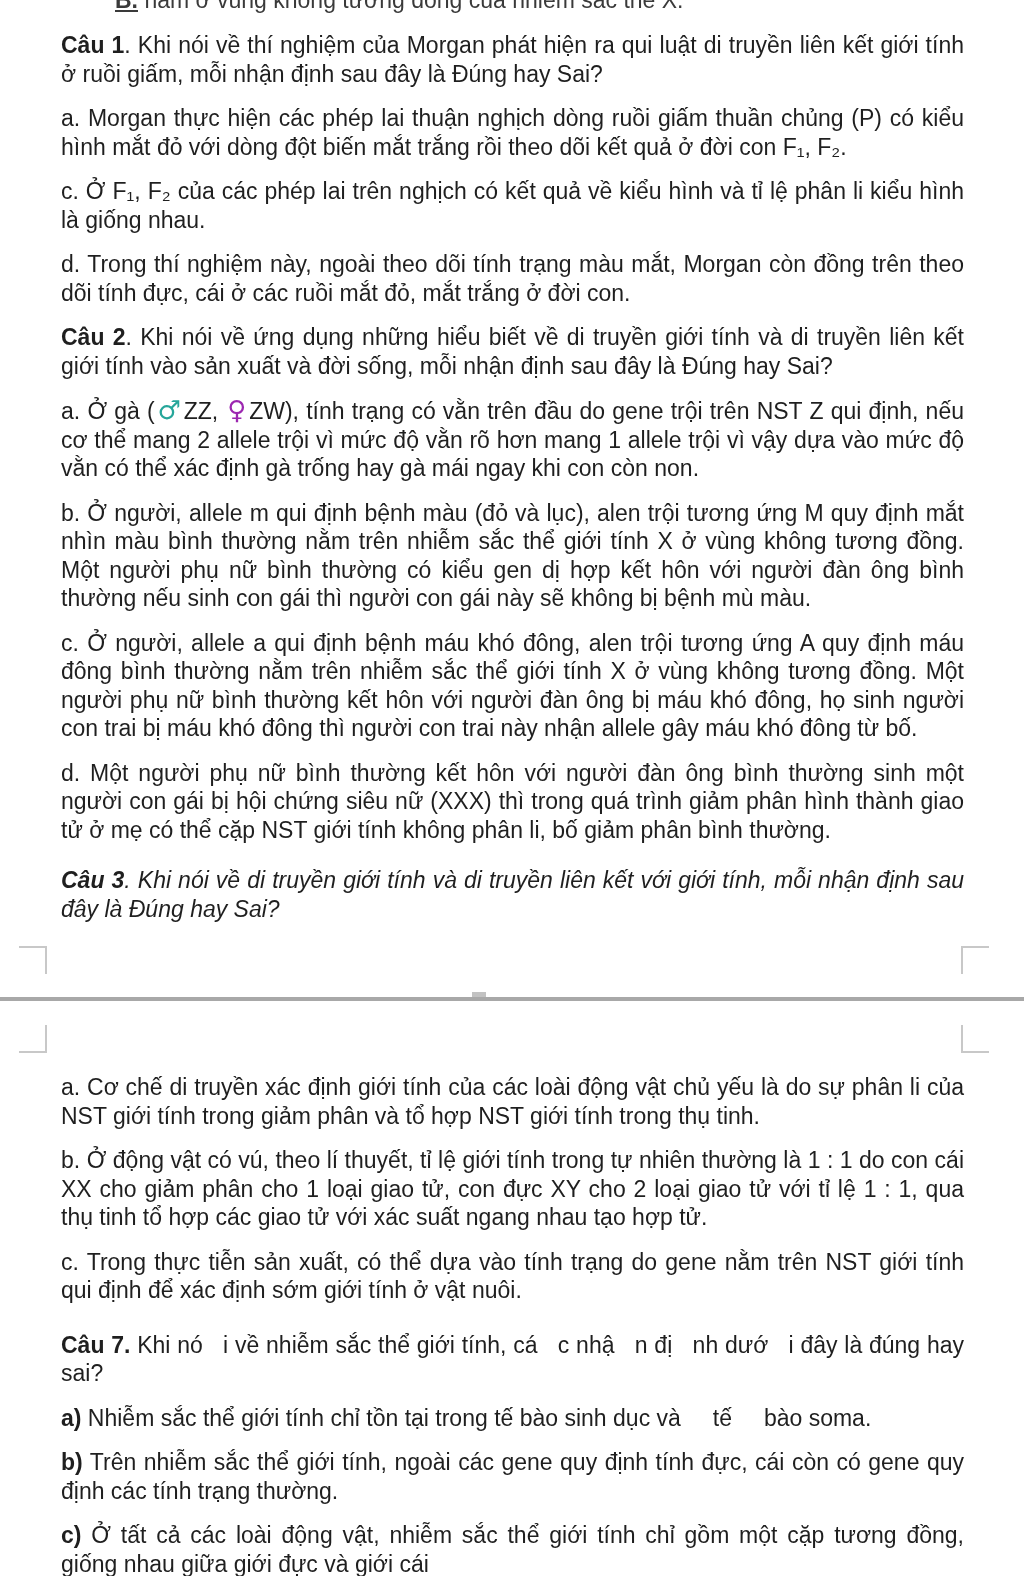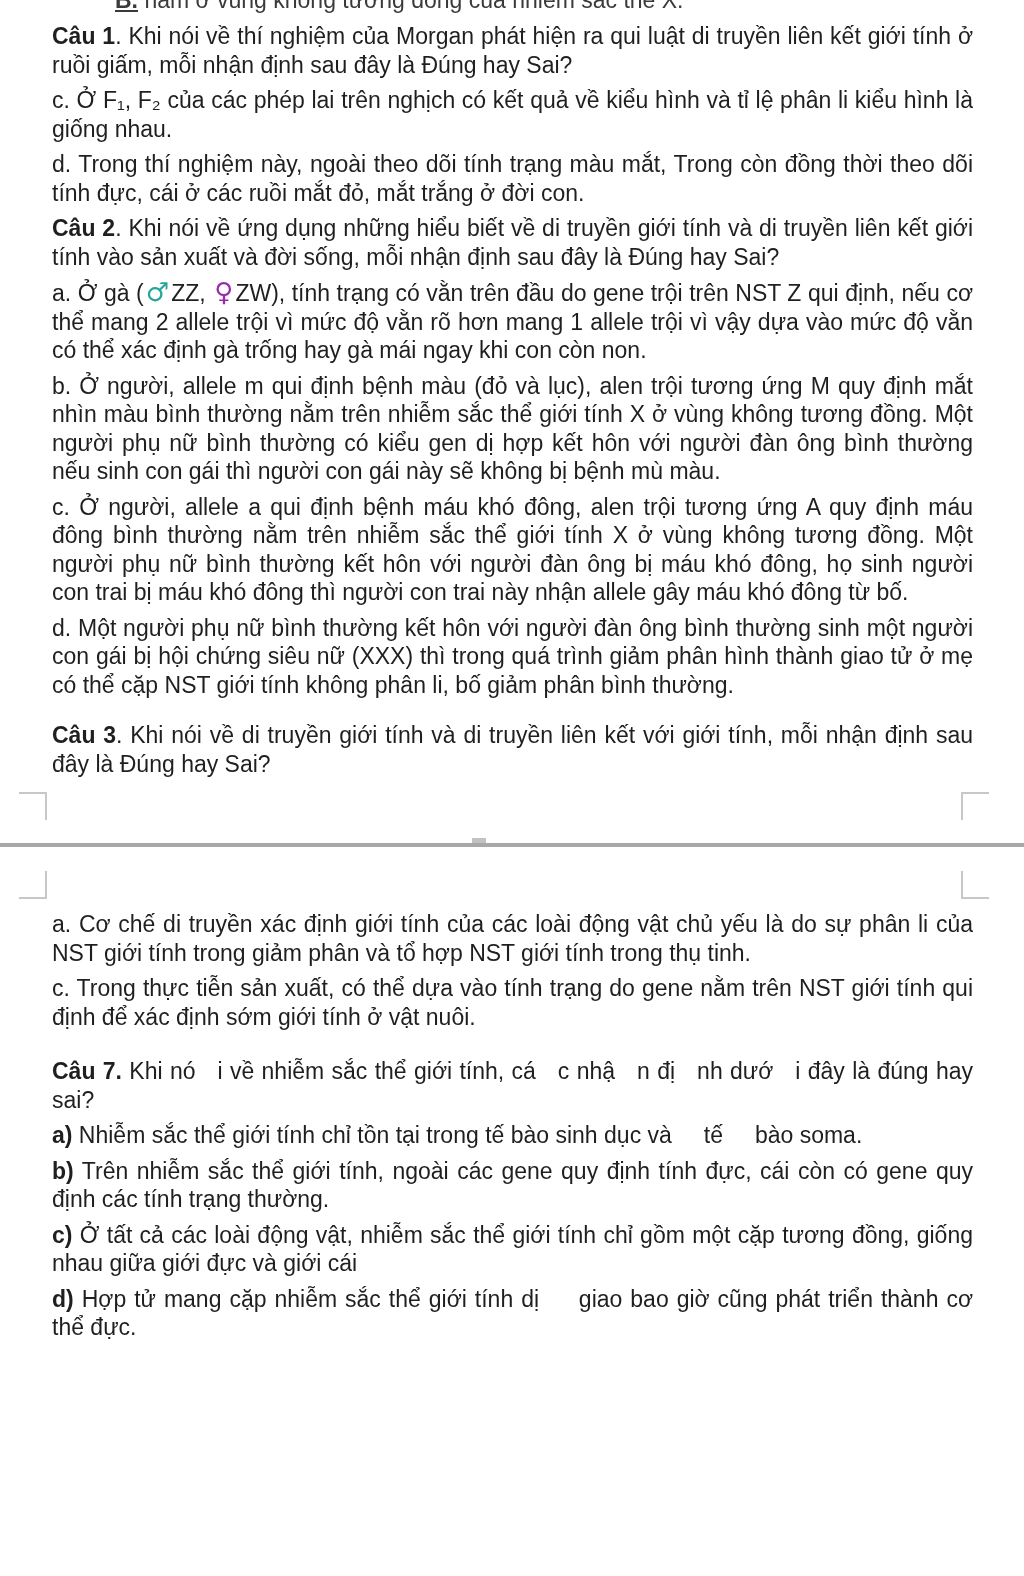--- a/index.html
+++ b/index.html
@@ -1,27 +1,27 @@
 <!DOCTYPE html>
 <html><head>
 <meta charset="utf-8">
 <style>
   html,body{margin:0;padding:0;background:#fff;}
   .doc{position:relative;width:1024px;height:1576px;background:#ffffff;overflow:hidden;
        font-family:"Liberation Sans","DejaVu Sans",sans-serif;color:#1f1f1f;}
   .content{padding:0 44px 0 45px;}
-  p{margin:7px;font-size:23px;line-height:28.5px;text-align:justify;white-space:pre-wrap;}
+  p{margin:16px;font-size:23px;line-height:28.5px;text-align:justify;white-space:pre-wrap;}
   .b{font-weight:bold;}
   .cutline{position:relative;height:15px;overflow:hidden;}
   .cutline .inner{position:absolute;top:-13px;left:115px;white-space:nowrap;color:#3a3a3a;font-size:23px;}
   .cutline .u{text-decoration:underline;font-weight:bold;}
   .heading{font-weight:bold;margin:16px 0 17px 0;text-align:left;}
   .sym-f{color:#9C27B0;font-weight:bold;font-family:"DejaVu Sans",sans-serif;font-size:26px;margin:0 2px;}
   .sym-m{color:#26A69A;font-weight:bold;font-family:"DejaVu Sans",sans-serif;font-size:26px;margin:0 2px;}
-  .q3-intro{margin-top:22px;}
+  .q3-intro{margin-top:22px;font-style:italic;}
   .q4-intro{margin-top:26px;}
   .pagebreak{position:relative;height:118px;margin:0 -45px;}
   .mark{position:absolute;width:26px;height:26px;}
   .m-tl{left:19px;top:7px;border-top:2px solid #c8c8c8;border-right:2px solid #c8c8c8;}
   .m-tr{right:36px;top:7px;border-top:2px solid #c8c8c8;border-left:2px solid #c8c8c8;}
   .m-bl{left:19px;top:86px;border-bottom:2px solid #c8c8c8;border-right:2px solid #c8c8c8;}
   .m-br{right:36px;top:86px;border-bottom:2px solid #c8c8c8;border-left:2px solid #c8c8c8;}
   .divider{position:absolute;left:0;right:0;top:58px;height:4px;background:#a8a8a8;}
   .tick{position:absolute;left:472px;top:53px;width:14px;height:5px;background:#c2c2c2;}
 </style>
@@ -29,41 +29,43 @@
 <body>
 
 <div class="doc">
   <div class="cutline">
       <span class="inner"><span class="u">B.</span><span> nằm ở vùng không tương đồng của nhiễm sắc thể X.</span></span>
     </div>
 
   <div class="content">
 
     <p><span class="b">Câu 1</span><span>. Khi nói về thí nghiệm của Morgan phát hiện ra qui luật di truyền liên kết giới tính ở ruồi giấm, mỗi nhận định sau đây là Đúng hay Sai?</span></p>
+    <p>a. Morgan thực hiện các phép lai thuận nghịch dòng ruồi giấm thuần chủng (P) có kiểu hình mắt đỏ với dòng đột biến mắt trắng rồi theo dõi kết quả ở đời con F₁, F₂.</p>
     <p>c. Ở F₁, F₂ của các phép lai trên nghịch có kết quả về kiểu hình và tỉ lệ phân li kiểu hình là giống nhau.</p>
-    <p>d. Trong thí nghiệm này, ngoài theo dõi tính trạng màu mắt, Trong còn đồng thời theo dõi tính đực, cái ở các ruồi mắt đỏ, mắt trắng ở đời con.</p>
+    <p>d. Trong thí nghiệm này, ngoài theo dõi tính trạng màu mắt, Morgan còn đồng trên theo dõi tính đực, cái ở các ruồi mắt đỏ, mắt trắng ở đời con.</p>
 
     <p><span class="b">Câu 2</span><span>. Khi nói về ứng dụng những hiểu biết về di truyền giới tính và di truyền liên kết giới tính vào sản xuất và đời sống, mỗi nhận định sau đây là Đúng hay Sai?</span></p>
     <p><span>a. Ở gà (</span><span class="sym-m">♂</span><span>ZZ, </span><span class="sym-f">♀</span><span>ZW), tính trạng có vằn trên đầu do gene trội trên NST Z qui định, nếu cơ thể mang 2 allele trội vì mức độ vằn rõ hơn mang 1 allele trội vì vậy dựa vào mức độ vằn có thể xác định gà trống hay gà mái ngay khi con còn non.</span></p>
     <p>b. Ở người, allele m qui định bệnh màu (đỏ và lục), alen trội tương ứng M quy định mắt nhìn màu bình thường nằm trên nhiễm sắc thể giới tính X ở vùng không tương đồng. Một người phụ nữ bình thường có kiểu gen dị hợp kết hôn với người đàn ông bình thường nếu sinh con gái thì người con gái này sẽ không bị bệnh mù màu.</p>
     <p>c. Ở người, allele a qui định bệnh máu khó đông, alen trội tương ứng A quy định máu đông bình thường nằm trên nhiễm sắc thể giới tính X ở vùng không tương đồng. Một người phụ nữ bình thường kết hôn với người đàn ông bị máu khó đông, họ sinh người con trai bị máu khó đông thì người con trai này nhận allele gây máu khó đông từ bố.</p>
     <p>d. Một người phụ nữ bình thường kết hôn với người đàn ông bình thường sinh một người con gái bị hội chứng siêu nữ (XXX) thì trong quá trình giảm phân hình thành giao tử ở mẹ có thể cặp NST giới tính không phân li, bố giảm phân bình thường.</p>
 
     <p class="q3-intro"><span class="b">Câu 3</span><span>. Khi nói về di truyền giới tính và di truyền liên kết với giới tính, mỗi nhận định sau đây là Đúng hay Sai?</span></p>
 
     <div class="pagebreak">
       <div class="mark m-tl"></div>
       <div class="mark m-tr"></div>
       <div class="tick"></div>
       <div class="divider"></div>
       <div class="mark m-bl"></div>
       <div class="mark m-br"></div>
     </div>
 
     <p>a. Cơ chế di truyền xác định giới tính của các loài động vật chủ yếu là do sự phân li của NST giới tính trong giảm phân và tổ hợp NST giới tính trong thụ tinh.</p>
+    <p>b. Ở động vật có vú, theo lí thuyết, tỉ lệ giới tính trong tự nhiên thường là 1 : 1 do con cái XX cho giảm phân cho 1 loại giao tử, con đực XY cho 2 loại giao tử với tỉ lệ 1 : 1, qua thụ tinh tổ hợp các giao tử với xác suất ngang nhau tạo hợp tử.</p>
     <p>c. Trong thực tiễn sản xuất, có thể dựa vào tính trạng do gene nằm trên NST giới tính qui định để xác định sớm giới tính ở vật nuôi.</p>
 
     <p class="q4-intro"><span class="b">Câu 7.</span><span> Khi nó   i về nhiễm sắc thể giới tính, cá   c nhậ   n đị   nh dướ   i đây là đúng hay sai?</span></p>
     <p><span class="b">a)</span><span> Nhiễm sắc thể giới tính chỉ tồn tại trong tế bào sinh dục và     tế     bào soma.</span></p>
     <p><span class="b">b)</span><span> Trên nhiễm sắc thể giới tính, ngoài các gene quy định tính đực, cái còn có gene quy định các tính trạng thường.</span></p>
     <p><span class="b">c)</span><span> Ở tất cả các loài động vật, nhiễm sắc thể giới tính chỉ gồm một cặp tương đồng, giống nhau giữa giới đực và giới cái</span></p>
     <p><span class="b">d)</span><span> Hợp tử mang cặp nhiễm sắc thể giới tính dị     giao bao giờ cũng phát triển thành cơ thể đực.</span></p>
   </div>
 </div>
 

